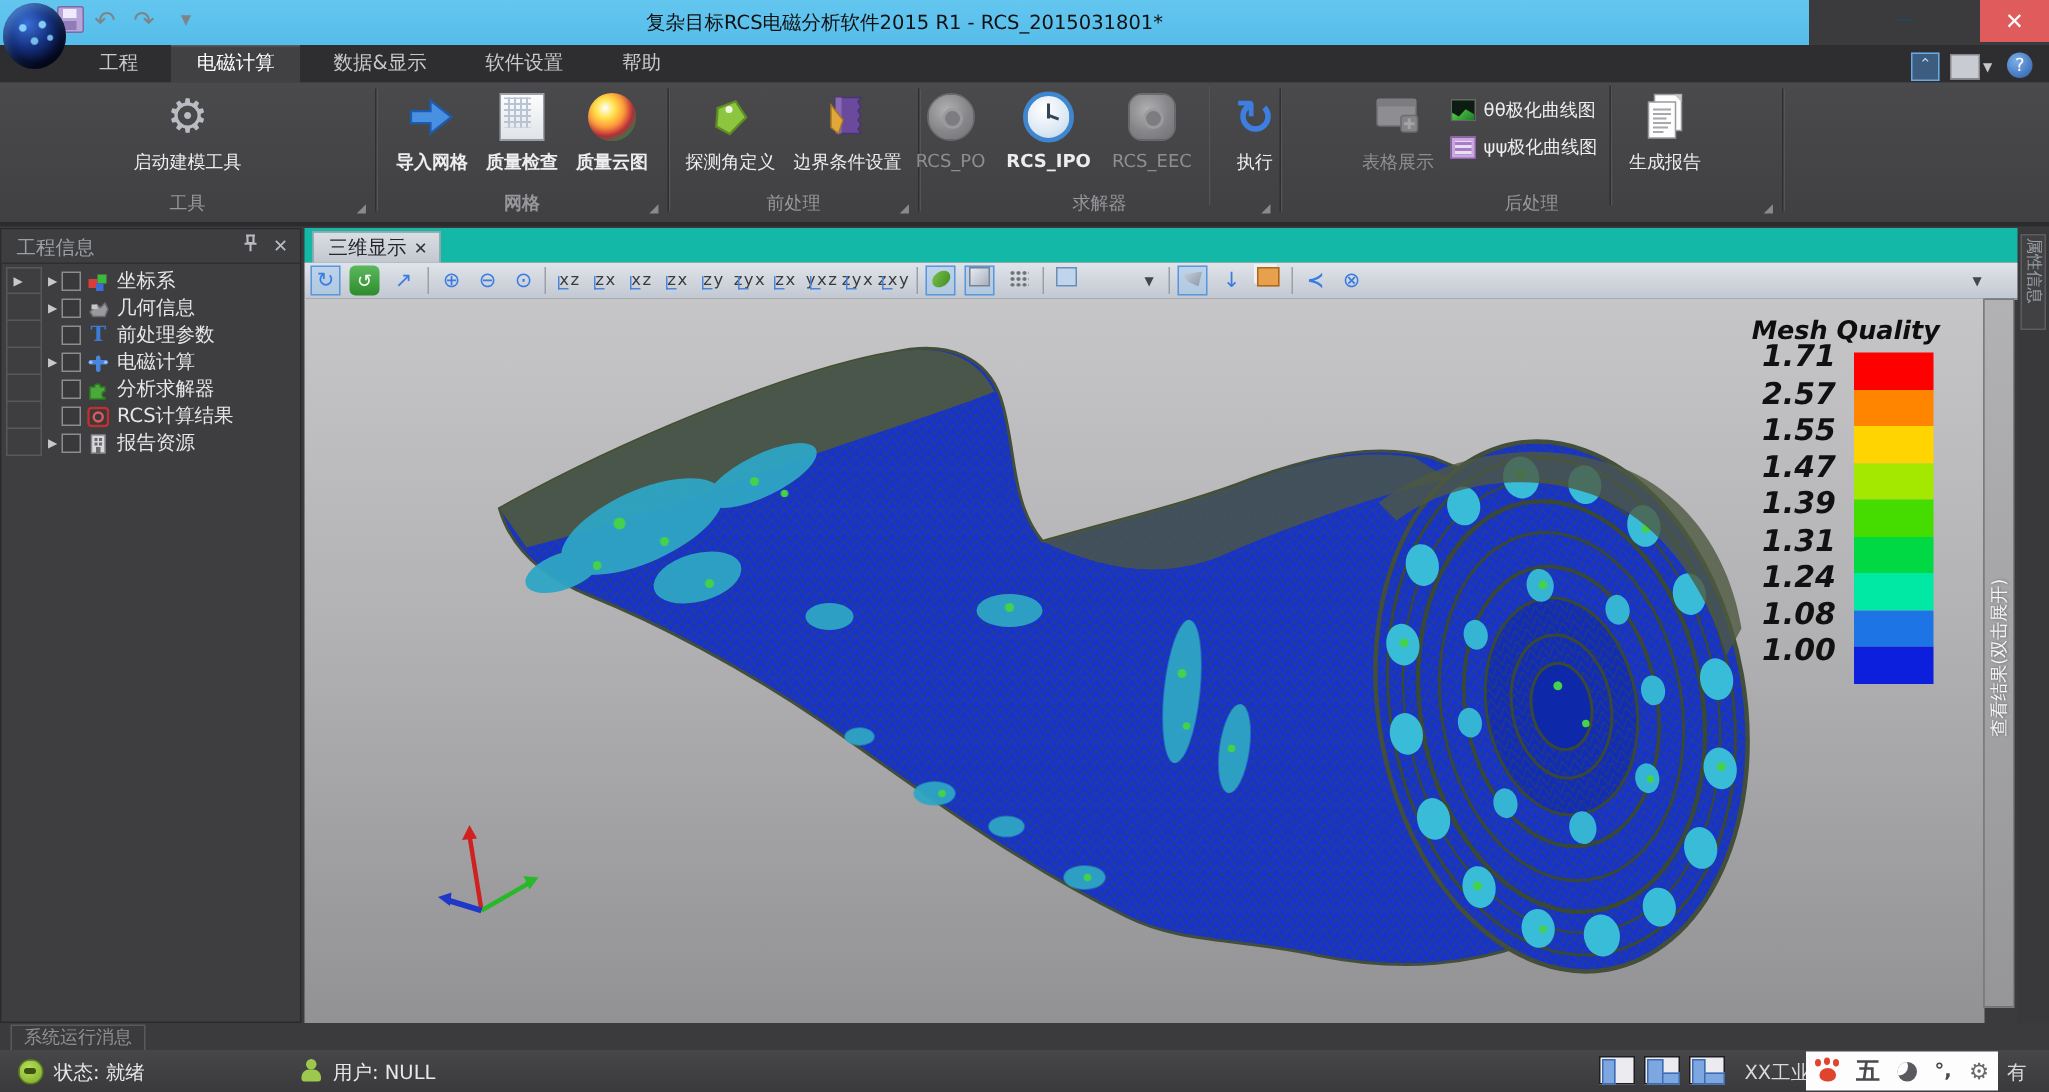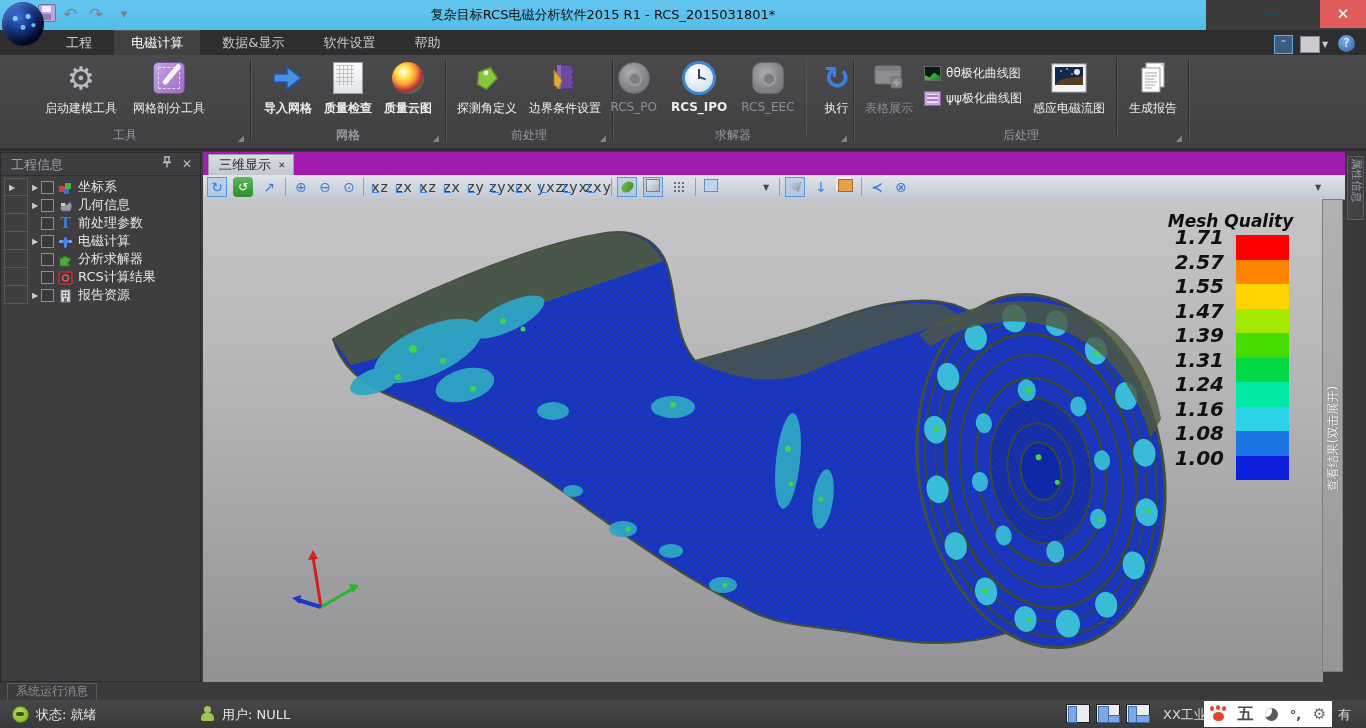--- a/index.html
+++ b/index.html
@@ -74,28 +74,28 @@
   #gutter{left:3px;top:25px;width:24px;}
   .gcell{height:18px;border:1px solid #58585b;border-top:none;box-sizing:border-box;position:relative;}
   .gcell:first-child{border-top:1px solid #58585b;}
   .tree{left:28px;top:25px;width:170px;}
   .trow{height:18px;position:relative;display:flex;align-items:center;}
   .texp{width:12px;font-size:8px;color:#c9c9cc;text-align:center;}
   .tchk{width:11px;height:11px;background:#39393b;border:1px solid #8d8d90;margin-right:4px;}
   .tico{width:15px;height:14px;margin-right:5px;position:relative;}
   .tlabel{font-size:13px;color:#e6e6e8;white-space:nowrap;}
   
-  #doc-tabbar{left:203px;top:152px;width:1143px;height:23px;background:#a21caf;font-family:Liberation Mono, monospace;}
+  #doc-tabbar{left:203px;top:152px;width:1143px;height:23px;background:#14b8a6;}
   #doc-tab{left:5px;top:2px;width:86px;height:21px;background:linear-gradient(180deg,#dadee4,#c2c6ce);border:1px solid #9aa0a8;border-bottom:none;font-size:13px;color:#26262a;text-align:left;line-height:21px;padding-left:10px;box-sizing:border-box;}
   #doc-tab .x{position:absolute;right:8px;top:0;font-size:11px;color:#333;}
   #vtoolbar{left:203px;top:175px;width:1143px;height:24px;background:linear-gradient(180deg,#e0e4ea,#c2c8d2);border-bottom:1px solid #9aa0a8;}
   .vbtn{position:absolute;top:2px;width:20px;height:20px;text-align:center;line-height:20px;font-size:14px;color:#3a7ce0;}
   .vbtn.sel{border:1px solid #5a96d8;background:rgba(150,195,240,.45);box-sizing:border-box;line-height:18px;}
   .vsep{position:absolute;top:3px;width:1px;height:18px;background:#9aa0a8;}
-  .viewbtn{position:absolute;top:3px;width:22px;height:18px;font-size:14px;color:#3a3a3c;text-align:center;line-height:18px;letter-spacing:1px;}
+  .viewbtn{position:absolute;top:3px;width:22px;height:18px;font-size:11px;color:#3a3a3c;text-align:center;line-height:18px;letter-spacing:1px;}
   .viewbtn:before{content:"";position:absolute;left:3px;bottom:3px;width:6px;height:8px;border-left:1.5px solid #4a86d8;border-bottom:1.5px solid #4a86d8;}
   #viewport{left:203px;top:199px;width:1120px;height:483px;background:linear-gradient(180deg,#c6c6c8 0%,#b2b2b4 45%,#929294 100%);overflow:hidden;}
   
   #legend{position:absolute;left:945px;top:12px;width:165px;}
   #legend-title{font-size:17px;font-weight:bold;font-style:italic;color:#0e0e0e;text-align:center;margin-bottom:4px;}
   .leg-row{display:flex;align-items:flex-start;height:24.5px;}
   .leg-val{width:88px;text-align:right;font-size:20px;font-weight:bold;font-style:italic;color:#111;line-height:20px;margin-top:-8px;padding-right:12px;box-sizing:border-box;}
   .leg-band{width:53px;height:24.5px;}
   
   #results-strip{left:1322px;top:199px;width:21px;height:473px;background:linear-gradient(180deg,#b2b2b4,#969698);border:1px solid #7c7c7e;box-sizing:border-box;}
@@ -153,26 +153,20 @@
 <div id="ribbon" class="abs">
 
   <div class="rgroup" style="left:2px;width:246px;">
     <div class="btns">
       <div class="bigbtn">
         <span class="icon38">
             <span class="gear">⚙</span>
           </span>
         <span class="lbl">启动建模工具</span>
       </div>
-      <div class="bigbtn">
-        <span class="icon38">
-            <span class="meshtool"></span>
-          </span>
-        <span class="lbl">网格剖分工具</span>
-      </div>
     </div>
     <div class="gl">工具</div>
     <div class="gcorner">◢</div>
   </div>
   <div class="rsep" style="left:250px;"></div>
 
   <div class="rgroup" style="left:253px;width:190px;font-weight:bold;">
     <div class="btns" style="gap:6px;">
       <div class="bigbtn">
         <span class="icon38">
@@ -275,34 +269,20 @@
       </div>
       <div class="smallcol">
         <div class="smallbtn">
           <span class="mini-green"></span>
           <span>θθ极化曲线图</span>
         </div>
         <div class="smallbtn">
           <span class="mini-purple"></span>
           <span>ψψ极化曲线图</span>
         </div>
-      </div>
-      <div class="bigbtn">
-        <span class="icon38">
-          <svg class="photoicon" viewBox="0 0 36 30">
-              <rect x="1" y="1" width="34" height="28" fill="#f4f4f6" stroke="#b0b0b4"></rect>
-              <rect x="4" y="4" width="28" height="18" fill="#12284e"></rect>
-              <path d="M4 22 c6-8 12-6 28-9 v9 z" fill="#5a3c22"></path>
-              <circle cx="26" cy="9" r="3" fill="#e8e8f0"></circle>
-              <circle cx="10" cy="8" r="0.8" fill="#fff"></circle>
-              <circle cx="16" cy="6" r="0.8" fill="#fff"></circle>
-              <circle cx="21" cy="11" r="0.8" fill="#fff"></circle>
-            </svg>
-        </span>
-        <span class="lbl">感应电磁流图</span>
       </div>
       <div style="width:1px;height:80px;background:#2f2f31;border-right:1px solid #555558;"></div>
       <div class="bigbtn">
         <span class="icon38">
           <svg class="reporticon" viewBox="0 0 30 34">
               <rect x="8" y="2" width="18" height="24" fill="#fdfdfd" stroke="#9a9a9e"></rect>
               <path d="M26 2 l-5 0 5 5 z" fill="#c8c8cc"></path>
               <rect x="4" y="7" width="18" height="24" fill="#fdfdfd" stroke="#9a9a9e"></rect>
               <g stroke="#a8a8ac" stroke-width="1.2">
                 <path d="M7 12 h12 M7 15 h12 M7 18 h9 M7 21 h12 M7 24 h10 M7 27 h7"></path>
@@ -596,24 +576,20 @@
       </div>
     <div class="leg-row">
         <span class="leg-val">1.31</span>
         <span class="leg-band" style="background: rgb(0, 216, 68);"></span>
       </div>
     <div class="leg-row">
         <span class="leg-val">1.24</span>
         <span class="leg-band" style="background: rgb(0, 233, 164);"></span>
       </div>
     <div class="leg-row">
-        <span class="leg-val">1.16</span>
-        <span class="leg-band" style="background: rgb(44, 211, 232);"></span>
-      </div>
-    <div class="leg-row">
         <span class="leg-val">1.08</span>
         <span class="leg-band" style="background: rgb(29, 116, 228);"></span>
       </div>
     <div class="leg-row">
         <span class="leg-val">1.00</span>
         <span class="leg-band" style="background: rgb(11, 31, 221);"></span>
       </div>
   </div>
 </div>
 

